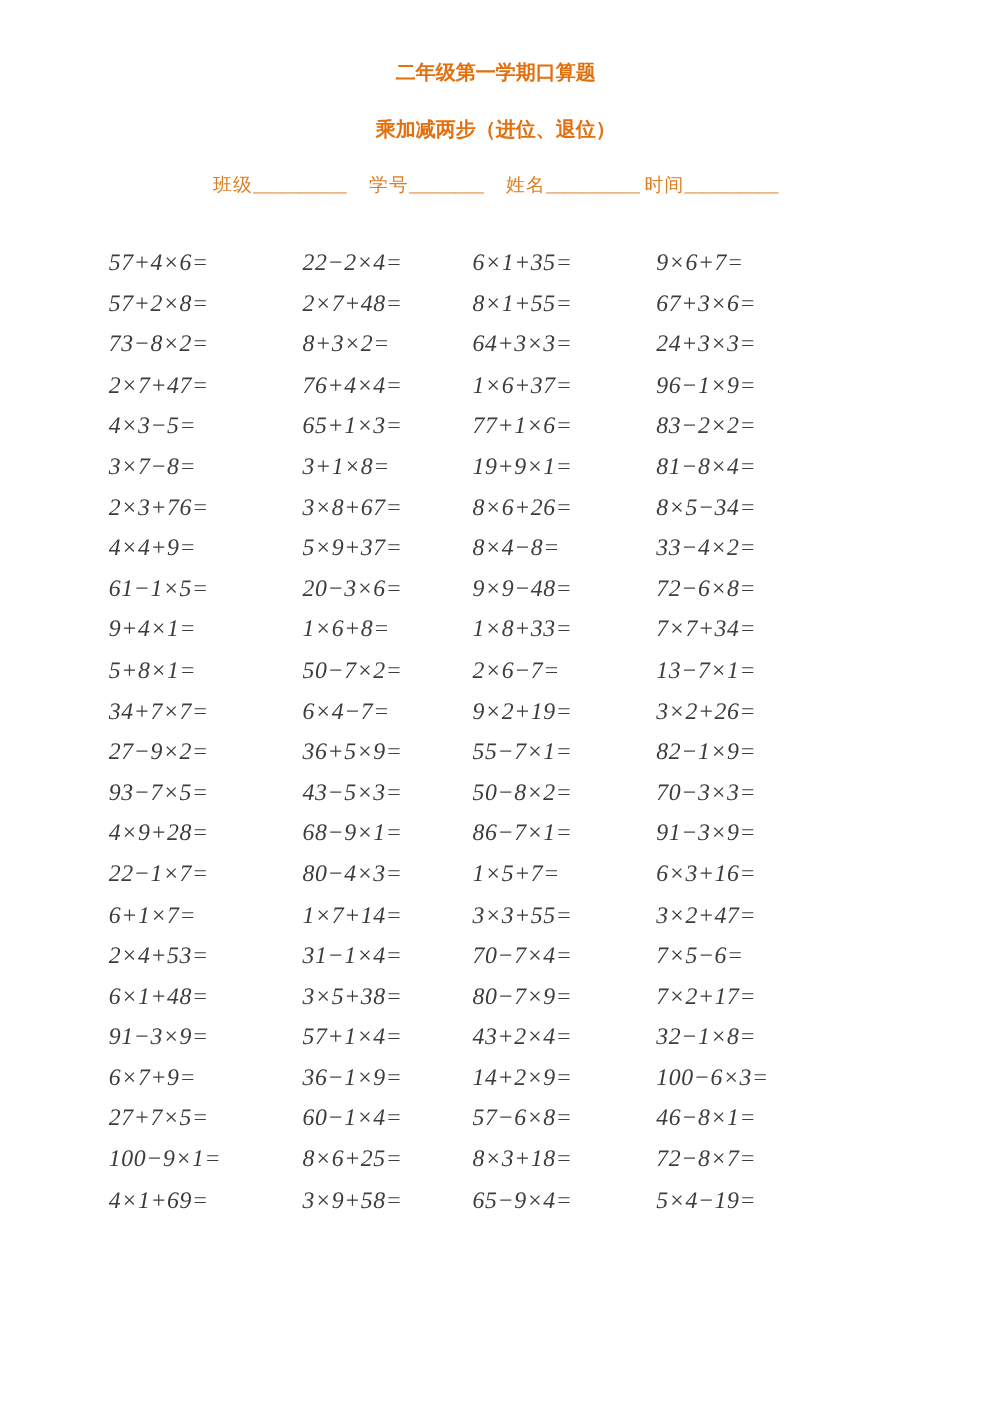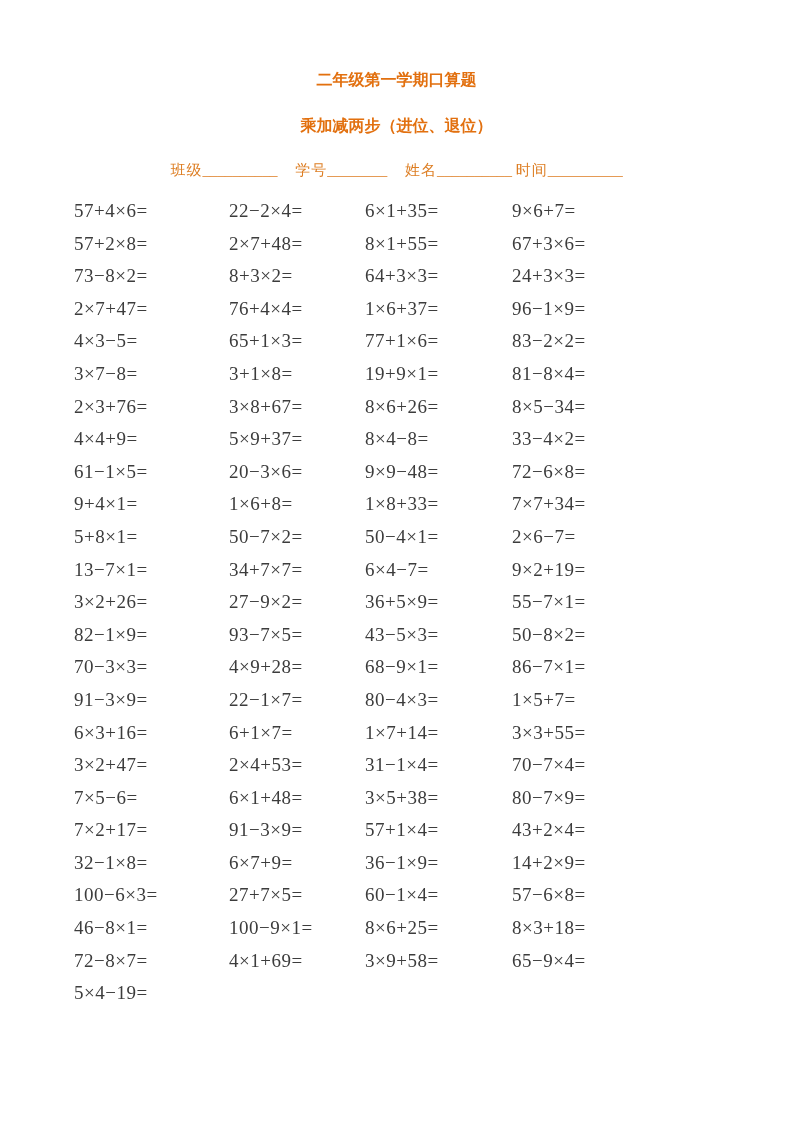--- a/index.html
+++ b/index.html
@@ -13,42 +13,43 @@
   }
   .title {
     margin: 0;
     text-align: center;
     color: #e2700f;
     font-weight: bold;
     font-size: 16px;
     line-height: 18px;
     font-family: "Liberation Sans", sans-serif;
   }
-  .title-1 { padding-top: 71px; }
+  .title-1 { padding-top: 50px; }
   .title-2 { padding-top: 28px; }
   .form-line {
     padding-top: 26px;
     text-align: center;
     color: #dd7d22;
     font-size: 15px;
     line-height: 18px;
     font-family: "Liberation Serif", serif;
     white-space: nowrap;
   }
   .form-field { display: inline-block; }
   .form-field.gap-after { margin-right: 14px; }
   .form-field .label { letter-spacing: 1px; }
   .form-field .line { letter-spacing: 0; }
   .problems-grid {
     position: absolute;
-    left: 74px;
+    left: 87px;
     top: 195px;
     display: grid;
     grid-template-columns: 155px 136px 147px 160px;
     grid-auto-rows: 32.6px;
+    font-style: italic;
   }
   .pcell {
     color: #3c3c3c;
     font-size: 19px;
     line-height: 32.6px;
     letter-spacing: 0.5px;
     white-space: nowrap;
     text-align: left;
   }
 </style>
@@ -112,21 +113,20 @@
       <div class="pcell">61−1×5=</div>
       <div class="pcell">20−3×6=</div>
       <div class="pcell">9×9−48=</div>
       <div class="pcell">72−6×8=</div>
       <div class="pcell">9+4×1=</div>
       <div class="pcell">1×6+8=</div>
       <div class="pcell">1×8+33=</div>
       <div class="pcell">7×7+34=</div>
       <div class="pcell">5+8×1=</div>
       <div class="pcell">50−7×2=</div>
-      <div class="pcell">50−4×1=</div>
       <div class="pcell">2×6−7=</div>
       <div class="pcell">13−7×1=</div>
       <div class="pcell">34+7×7=</div>
       <div class="pcell">6×4−7=</div>
       <div class="pcell">9×2+19=</div>
       <div class="pcell">3×2+26=</div>
       <div class="pcell">27−9×2=</div>
       <div class="pcell">36+5×9=</div>
       <div class="pcell">55−7×1=</div>
       <div class="pcell">82−1×9=</div>

